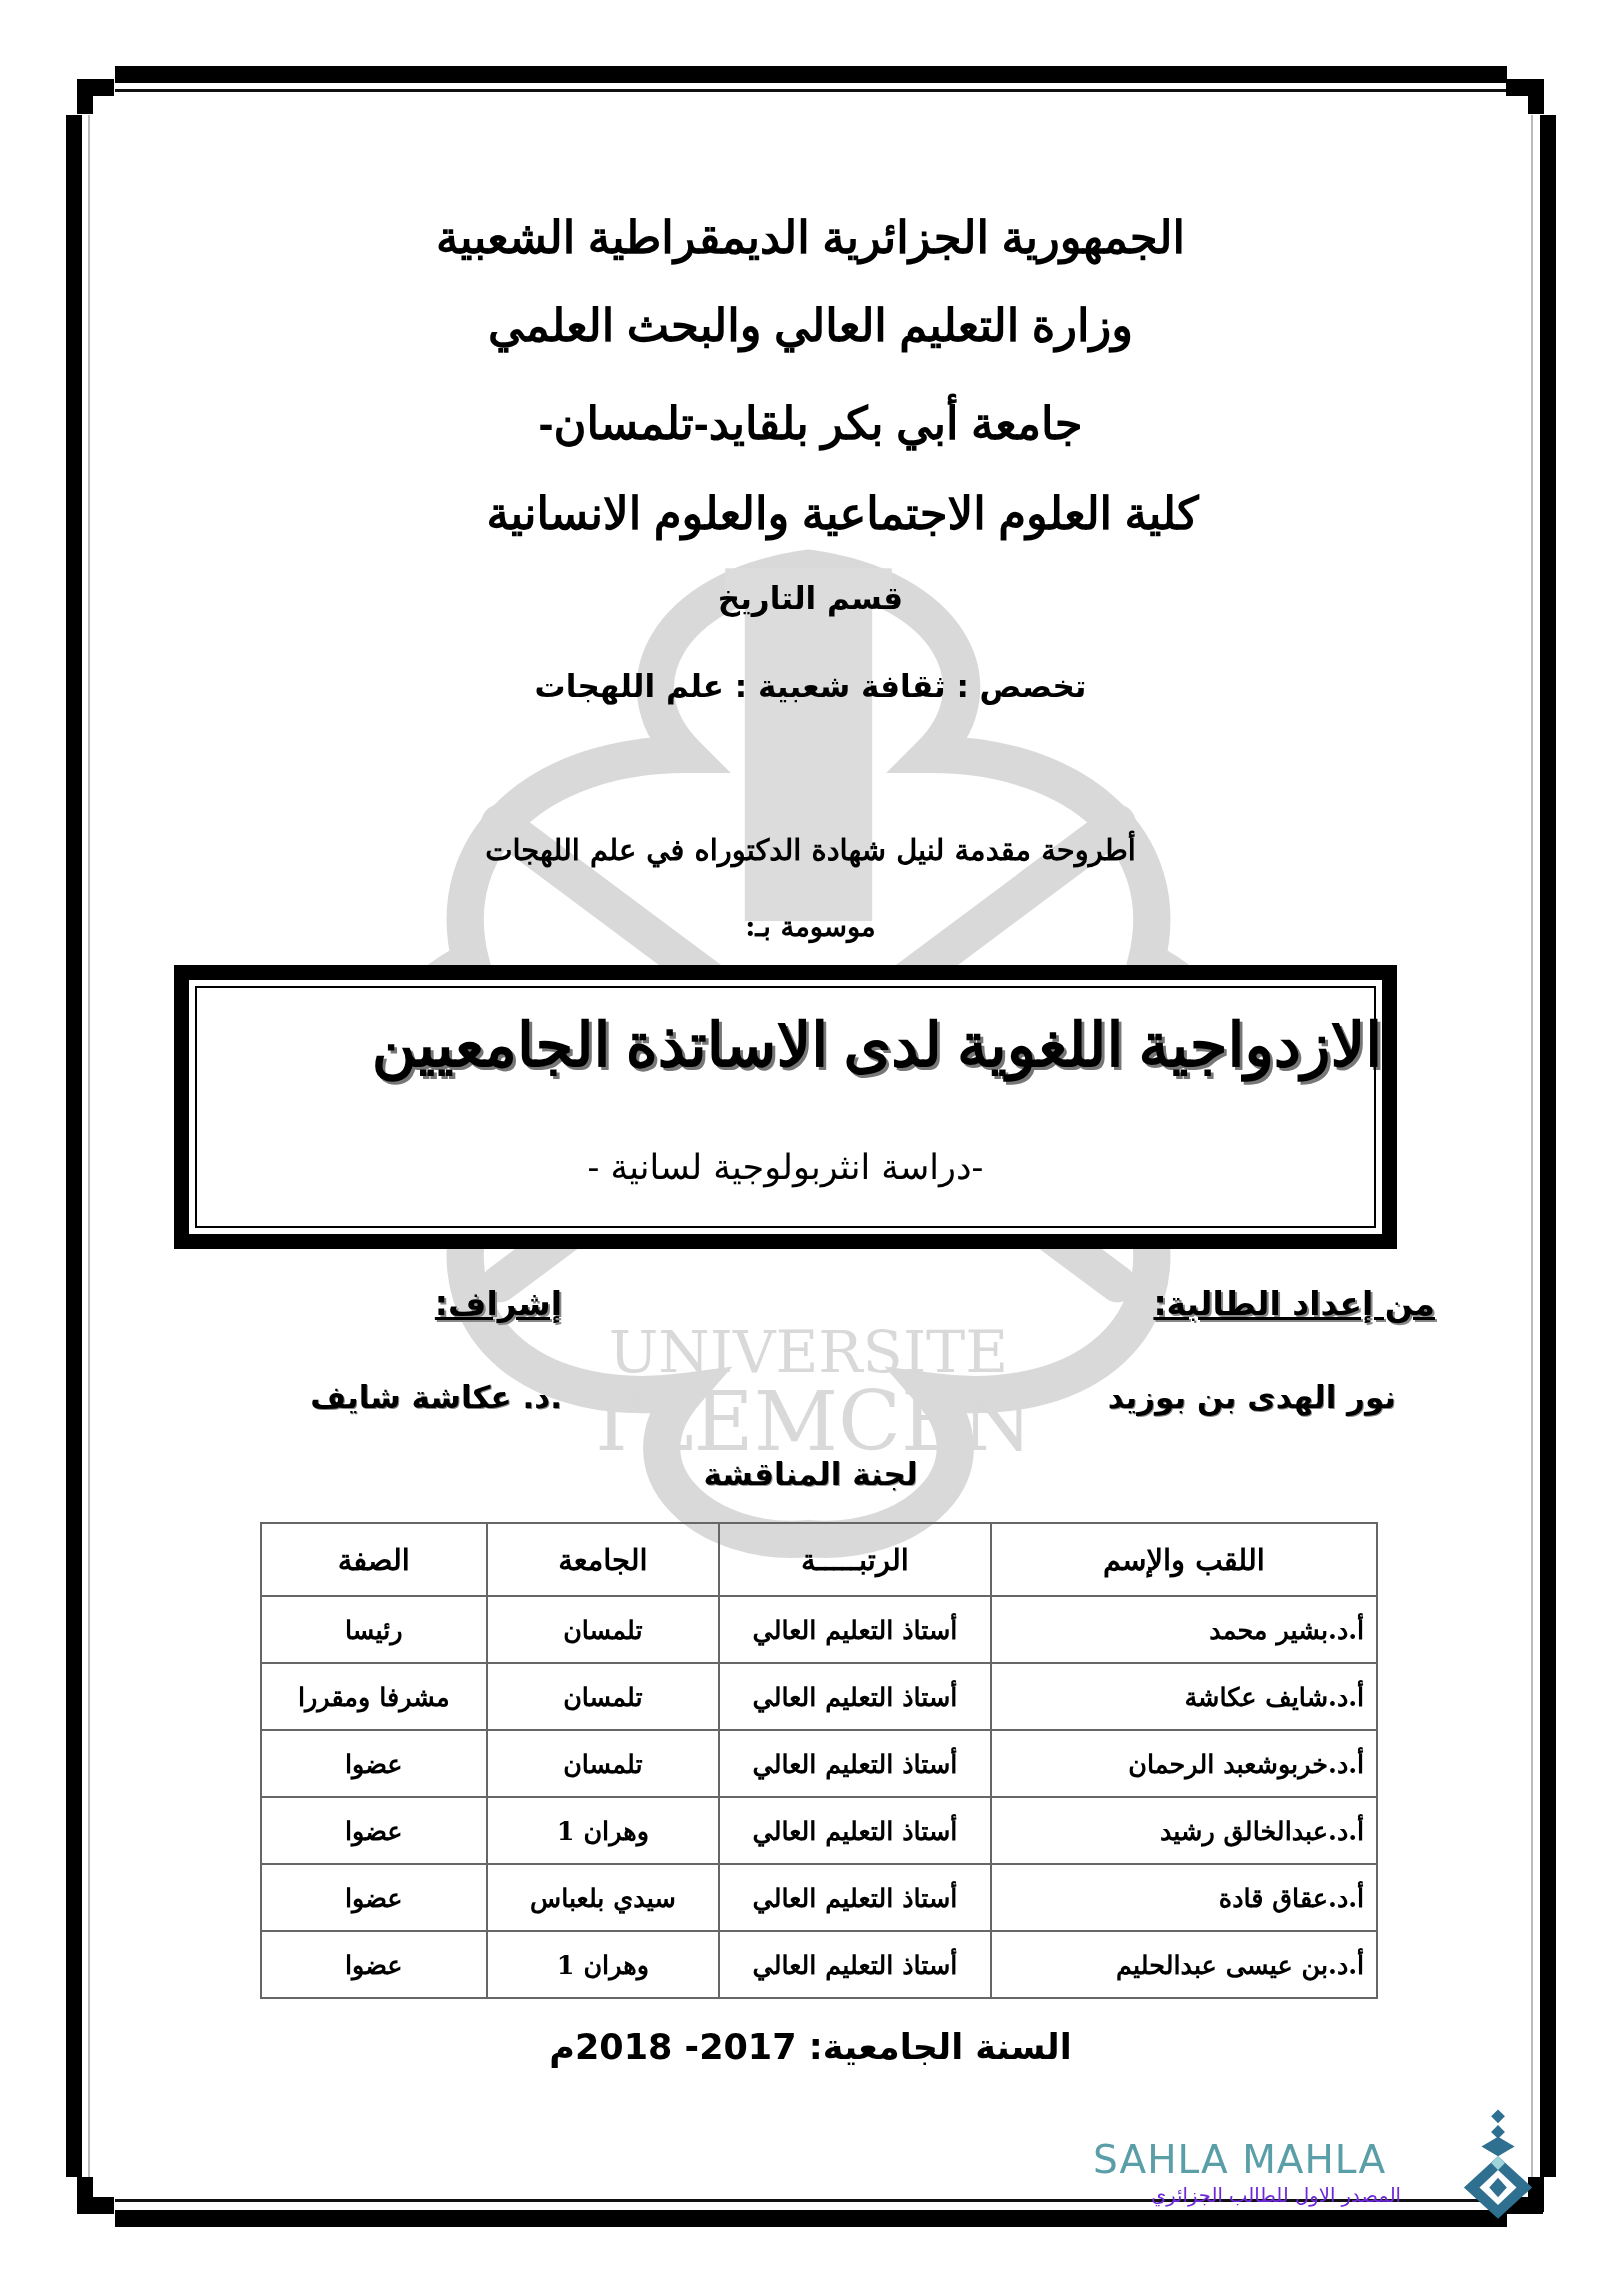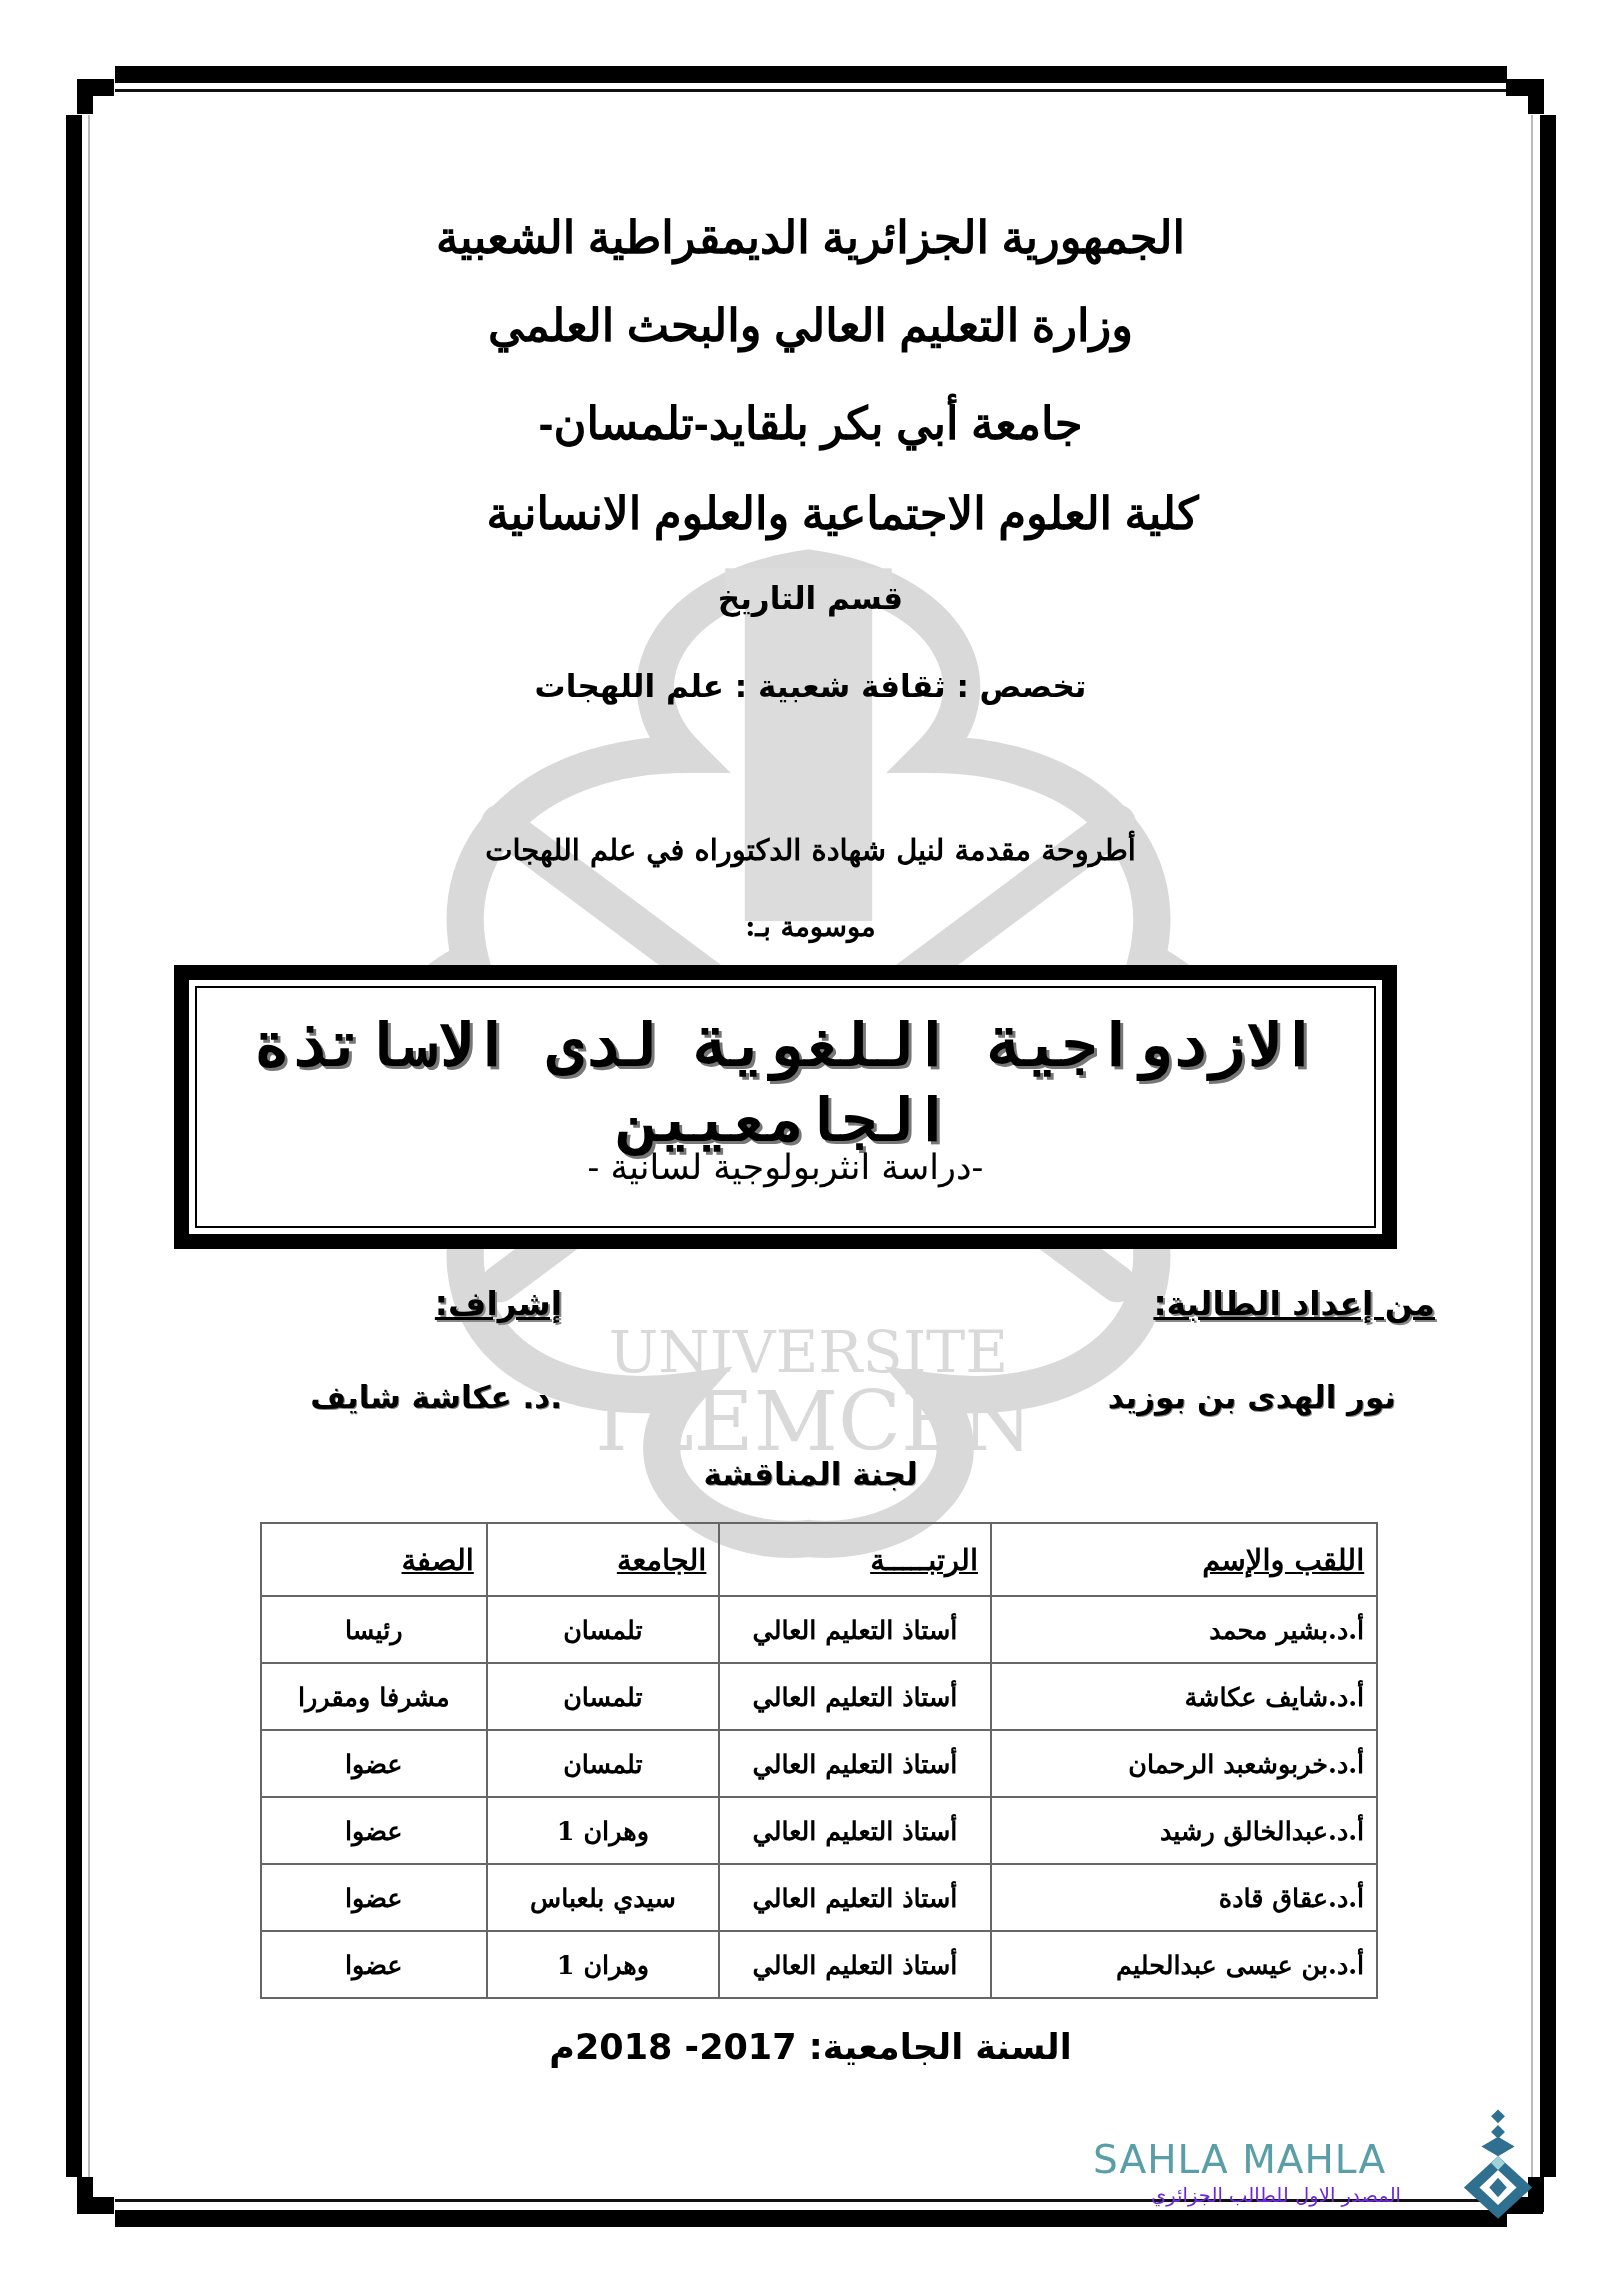--- a/index.html
+++ b/index.html
@@ -33,22 +33,22 @@
     }
     .title-inner {
       width: 100%; height: 100%; background: #fff; box-sizing: border-box;
       border: 3.9px solid #000; outline: 2.9px solid #fff; outline-offset: -9.8px;
       position: relative;
     }
     .title-inner::after {
       content: ""; position: absolute; left: 5.9px; right: 5.9px; top: 5.9px; bottom: 5.9px; border: 2px solid #000;
     }
     .title-main {
-      position: absolute; left: 0; right: 0; top: 29px; text-align: center; direction: rtl;
-      font-family: Liberation Mono, monospace; font-weight: bold; font-size: 61px; letter-spacing: 2px;
+      position: absolute; left: 0; right: 0; top: 29px; direction: rtl;
+      font-family: Liberation Serif, serif; font-weight: bold; font-size: 61px; letter-spacing: 2px;
       text-shadow: 2.9px 2.9px 0 #777;
     }
     .title-sub {
       position: absolute; left: 0; right: 0; top: 167px; text-align: center; direction: rtl;
       font-family: "DejaVu Serif", serif; font-size: 35px;
     }
     .label-u {
       font-family: "DejaVu Sans", sans-serif; font-weight: bold; font-size: 33px; text-decoration: underline;
       text-shadow: 2px 2px 0 #888; direction: rtl; white-space: nowrap;
     }
@@ -57,21 +57,21 @@
       text-shadow: 1px 1px 0 #888;
     }
     
     table.committee {
       position: absolute; left: 260px; top: 1522px; width: 1118px; border-collapse: collapse;
       direction: rtl; font-family: "DejaVu Serif", serif; font-weight: bold; font-size: 25.5px;
     }
     table.committee td, table.committee th {
       border: 2px solid #666; height: 65px; padding: 0 11.8px; background: transparent;
     }
-    table.committee th { font-size: 29px; font-weight: bold; text-align: right; height: 71px; text-decoration: underline; }
+    table.committee th { font-size: 29px; font-weight: bold; text-align: center; height: 71px; }
     table.committee td.c-name { text-align: right; }
     table.committee td.c-center { text-align: center; }
     .year {
       font-family: "DejaVu Sans", sans-serif; font-weight: bold; font-size: 35px;
     }
     .brand {
       position: absolute; left: 1093px; top: 2137px;
       font-family: "DejaVu Sans", sans-serif; font-size: 39px; color: #5a9ea8; letter-spacing: 1px;
     }
     .brand-sub {

